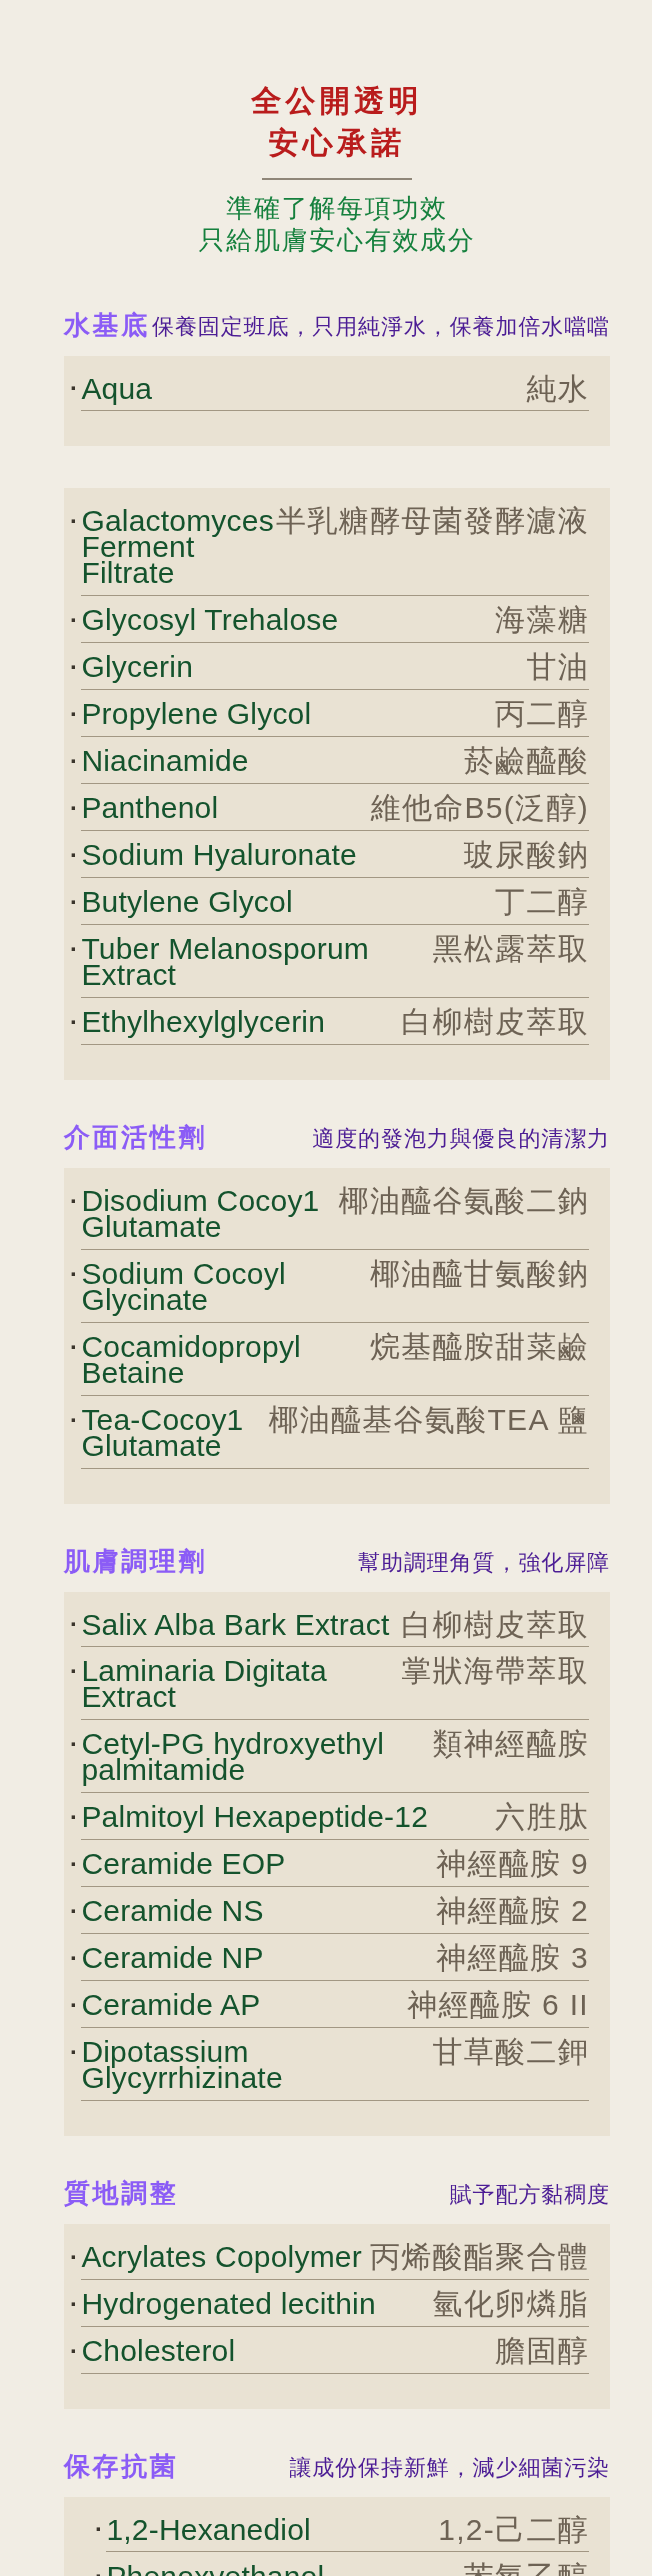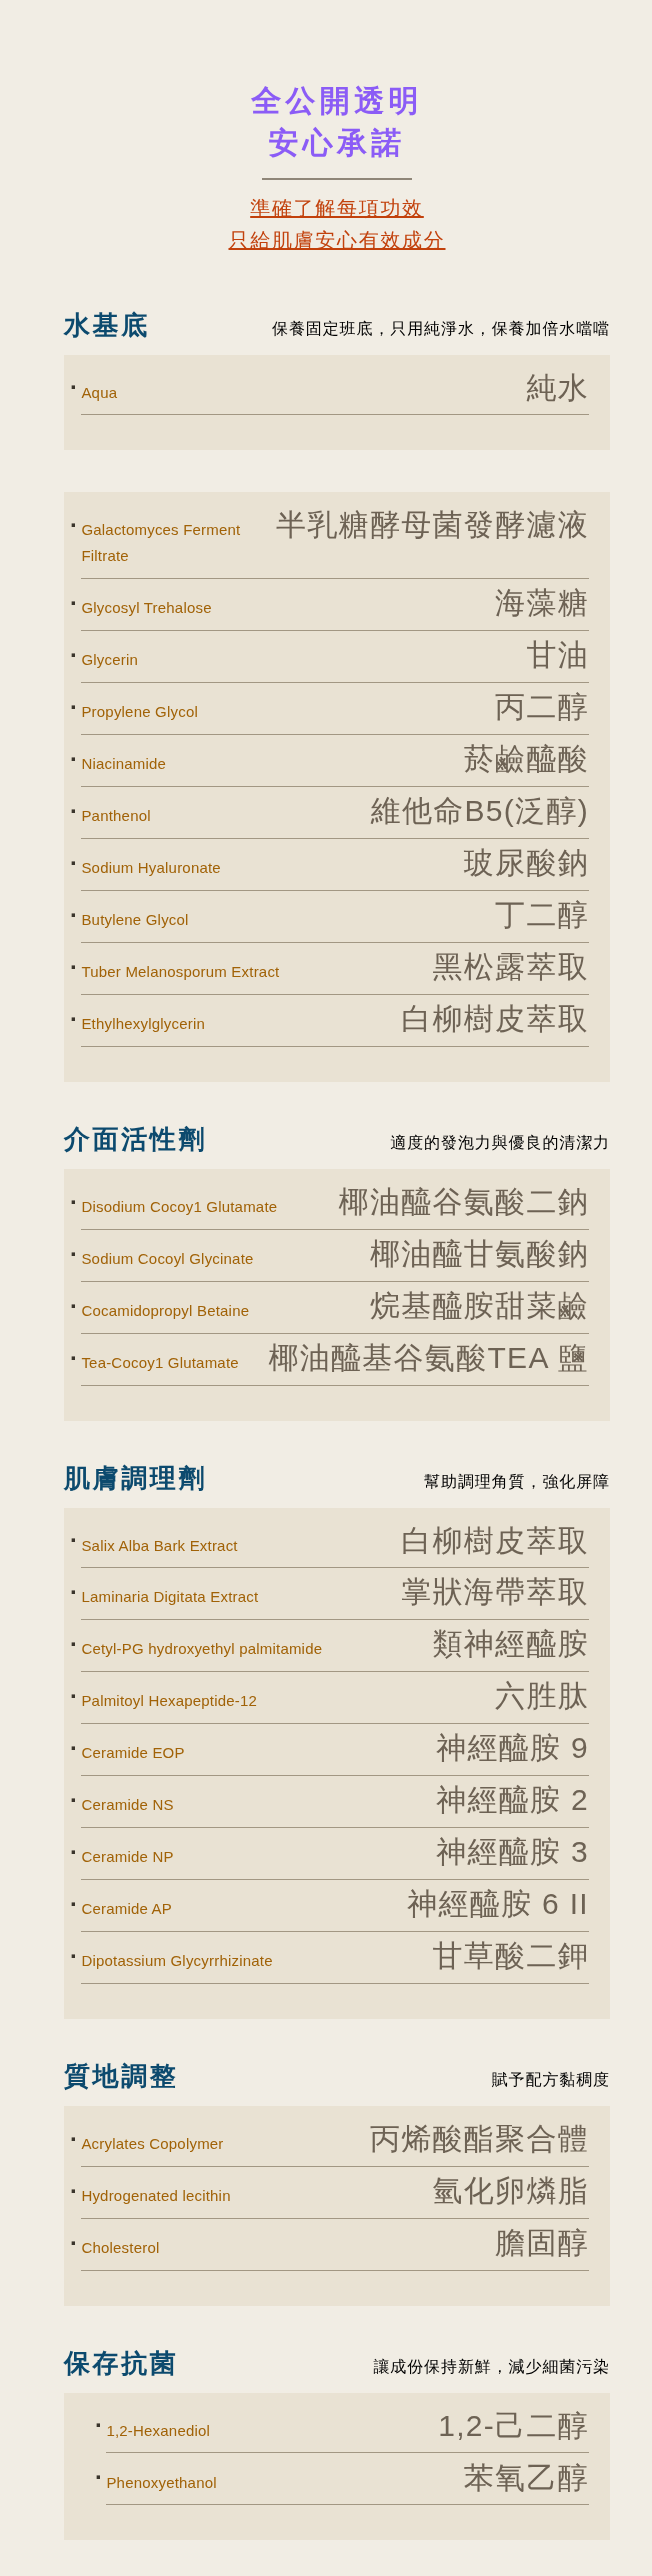--- a/index.html
+++ b/index.html
@@ -9,54 +9,54 @@
     background:#f1ede4;
     font-family:"Liberation Sans","DejaVu Sans",sans-serif;
     color:#3b352c;
     overflow:hidden;
   }
   .wrap { padding:80px 42px 0 64px; }
 
   
   .hero { text-align:center; }
   .hero-title {
-    font-size:30px; font-weight:700; color:#8b5cf6;
+    font-size:30px; font-weight:700; color:#b91c1c;
     line-height:42px; letter-spacing:4.3px;
   }
   .hero-divider { width:150px; height:1.7px; background:#8f8678; margin:14px auto 12px; }
   .hero-sub {
-    font-size:20px; line-height:32px; color:#c2410c; letter-spacing:1.7px;text-decoration:underline;
+    font-size:26px; line-height:32px; color:#15803d; letter-spacing:1.7px;
   }
 
   
   .section { margin-top:42px; }
   .section.first { margin-top:54px; }
   .section-head { display:flex; justify-content:space-between; align-items:baseline; }
   .section-title {
-    font-size:26px; font-weight:700; color:#0c4a6e; letter-spacing:2.6px; line-height:31px;
-  }
-  .section-tagline { font-size:16px; color:#000000; letter-spacing:0.9px; }
+    font-size:26px; font-weight:700; color:#8b5cf6; letter-spacing:2.6px; line-height:31px;
+  }
+  .section-tagline { font-size:22px; color:#4c1d95; letter-spacing:0.9px; }
 
   .card {
     margin-top:14px;
     background:#e9e2d3;
     padding:8.7px 21px 35px 17.4px;
   }
   .row {
     position:relative;
     display:flex; justify-content:space-between; align-items:baseline;
     padding:11.3px 0 8.7px;
     border-bottom:0.9px solid rgba(125,110,88,.65);
   }
   .row::before {
     content:"\00B7";
     position:absolute; left:-11.3px; top:12px;
     font-size:24px; font-weight:700; color:#3b352c; line-height:24px;
   }
-  .row .en { font-size:15px; line-height:26px; color:#a16207; letter-spacing:0.2px; }
+  .row .en { font-size:30px; line-height:26px; color:#14532d; letter-spacing:0.2px; }
   .row .zh { font-size:30px; line-height:26px; color:#6d6254; letter-spacing:1.3px; white-space:nowrap; }
   .section.indent .row { margin-left:25px; }
 </style>
 </head>
 <body>
 
 <div class="wrap">
 
   <div class="hero">
     <div class="hero-title">

